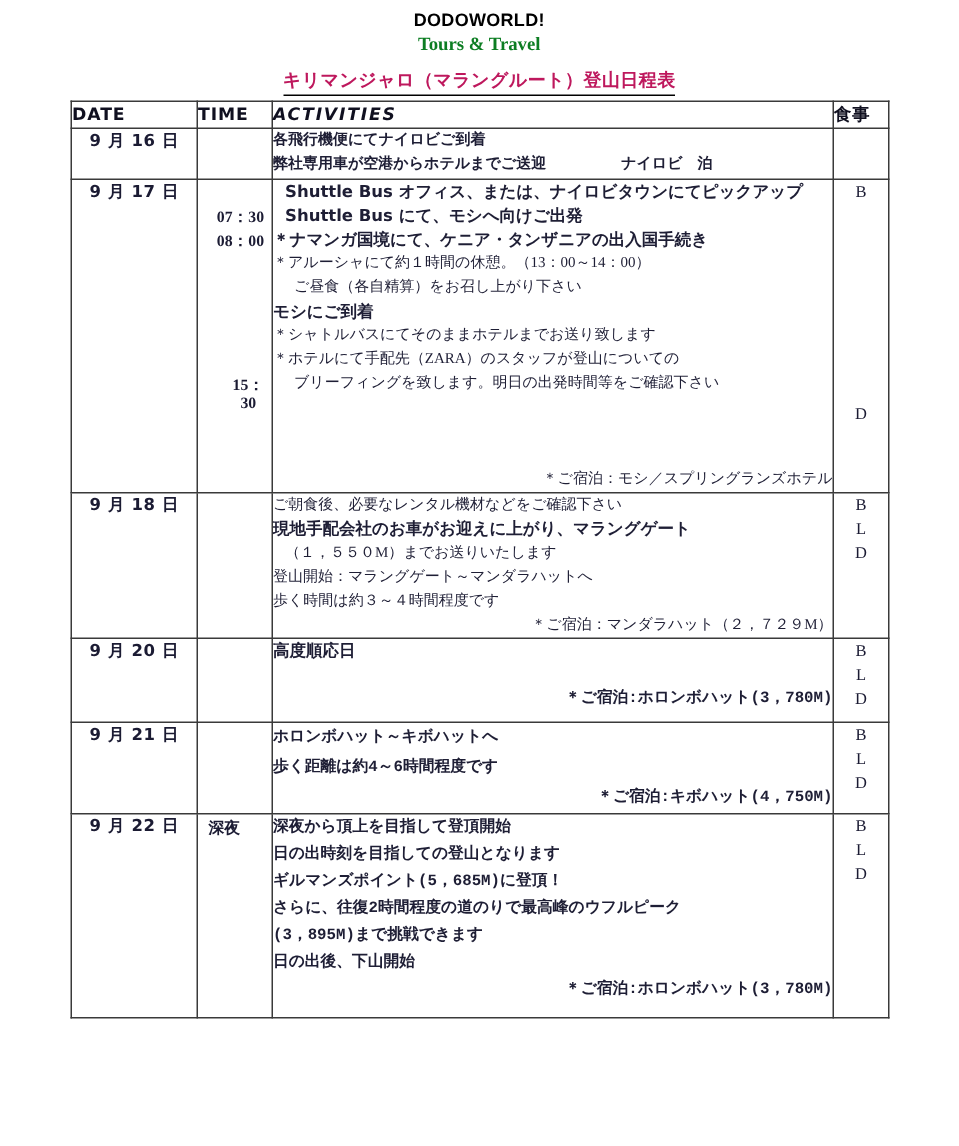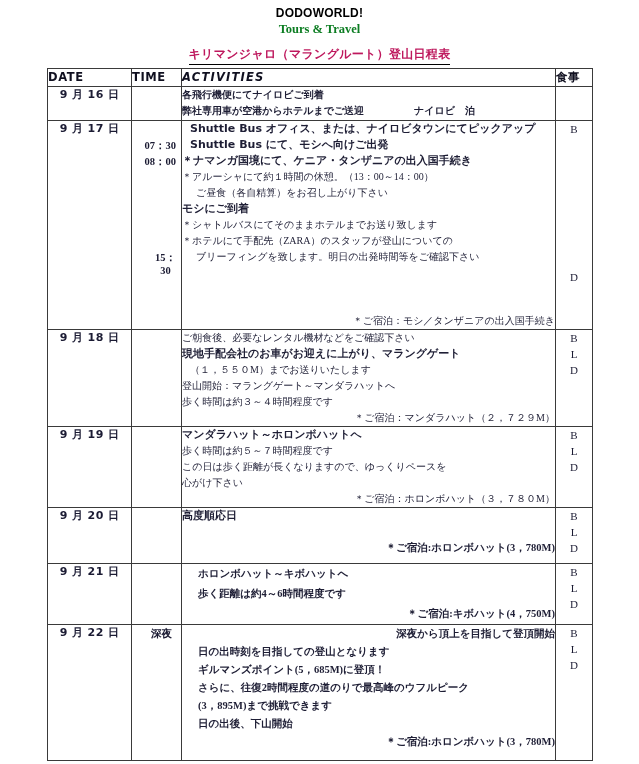--- a/index.html
+++ b/index.html
@@ -135,24 +135,23 @@
   }
   .ln.serif {
     font-family: "Liberation Serif", "DejaVu Serif", serif;
     font-size: 10px;
   }
   .ln.bold { font-weight: bold; }
   .ln.right { text-align: right; }
   .ln.ind   { padding-left: 14px; }
   .ln.ind2  { padding-left: 8px; }
   .ln.gothic {
-    font-family: Liberation Serif, serif;
+    font-family: Liberation Mono, monospace;
     font-weight: bold;
     font-size: 10.5px;
-    margin-left: 16px;
   }
   .spacer { height: 16px; }
 
   .abs { position: absolute; text-align: center; }
 </style>
 </head>
 <body>
 
 <div class="masthead">
   <div class="mh-line2">DODOWORLD!</div>
@@ -202,21 +201,21 @@
             <div class="ln bold bold">＊ナマンガ国境にて、ケニア・タンザニアの出入国手続き</div>
             <div class="ln serif">＊アルーシャにて約１時間の休憩。（13：00～14：00）</div>
             <div class="ln serif ind">ご昼食（各自精算）をお召し上がり下さい</div>
             <div class="ln bold bold">モシにご到着</div>
             <div class="ln serif">＊シャトルバスにてそのままホテルまでお送り致します</div>
             <div class="ln serif">＊ホテルにて手配先（ZARA）のスタッフが登山についての</div>
             <div class="ln serif ind">ブリーフィングを致します。明日の出発時間等をご確認下さい</div>
             <div class="spacer"></div>
             <div class="spacer"></div>
             <div class="spacer"></div>
-            <div class="ln serif right">＊ご宿泊：モシ／タンザニアの出入国手続き</div>
+            <div class="ln serif right">＊ご宿泊：モシ／スプリングランズホテル</div>
           </td>
           <td class="meal-cell">
             <div class="abs" style="left: 0px; right: 0px; text-align: center; top: 2px;">B</div>
             <div class="abs" style="left: 0px; right: 0px; text-align: center; top: 150px;">D</div>
           </td>
         </tr>
         <tr>
           <td class="date-cell" style="height: 86px;"><span>9 月 18 日</span></td>
           <td class="time-cell"></td>
           <td class="act-cell">
@@ -227,36 +226,20 @@
             <div class="ln serif">歩く時間は約３～４時間程度です</div>
             <div class="ln serif right">＊ご宿泊：マンダラハット（２，７２９M）</div>
           </td>
           <td class="meal-cell">
             <div class="abs" style="left: 0px; right: 0px; text-align: center; top: 2px;">B</div>
             <div class="abs" style="left: 0px; right: 0px; text-align: center; top: 18px;">L</div>
             <div class="abs" style="left: 0px; right: 0px; text-align: center; top: 34px;">D</div>
           </td>
         </tr>
         <tr>
-          <td class="date-cell" style="height: 72px;"><span>9 月 19 日</span></td>
-          <td class="time-cell"></td>
-          <td class="act-cell">
-            <div class="ln bold bold">マンダラハット～ホロンボハットへ</div>
-            <div class="ln serif">歩く時間は約５～７時間程度です</div>
-            <div class="ln serif">この日は歩く距離が長くなりますので、ゆっくりペースを</div>
-            <div class="ln serif">心がけ下さい</div>
-            <div class="ln serif right">＊ご宿泊：ホロンボハット（３，７８０M）</div>
-          </td>
-          <td class="meal-cell">
-            <div class="abs" style="left: 0px; right: 0px; text-align: center; top: 2px;">B</div>
-            <div class="abs" style="left: 0px; right: 0px; text-align: center; top: 18px;">L</div>
-            <div class="abs" style="left: 0px; right: 0px; text-align: center; top: 34px;">D</div>
-          </td>
-        </tr>
-        <tr>
           <td class="date-cell" style="height: 55px;"><span>9 月 20 日</span></td>
           <td class="time-cell"></td>
           <td class="act-cell">
             <div class="ln bold bold">高度順応日</div>
             <div class="spacer"></div>
             <div class="ln gothic bold right">＊ご宿泊:ホロンボハット(3，780M)</div>
           </td>
           <td class="meal-cell">
             <div class="abs" style="left: 0px; right: 0px; text-align: center; top: 2px;">B</div>
             <div class="abs" style="left: 0px; right: 0px; text-align: center; top: 18px;">L</div>
@@ -273,24 +256,24 @@
           </td>
           <td class="meal-cell">
             <div class="abs" style="left: 0px; right: 0px; text-align: center; top: 2px;">B</div>
             <div class="abs" style="left: 0px; right: 0px; text-align: center; top: 18px;">L</div>
             <div class="abs" style="left: 0px; right: 0px; text-align: center; top: 34px;">D</div>
           </td>
         </tr>
         <tr>
           <td class="date-cell" style="height: 135px;"><span>9 月 22 日</span></td>
           <td class="time-cell">
-            <div class="abs" style="right: 9px; top: 2px;">深夜</div>
-          </td>
-          <td class="act-cell">
-            <div class="ln gothic bold" style="line-height: 18px; text-align: right;">深夜から頂上を目指して登頂開始</div>
+            <div class="abs" style="right: 21px; top: 2px;">深夜</div>
+          </td>
+          <td class="act-cell">
+            <div class="ln gothic bold" style="line-height: 18px;">深夜から頂上を目指して登頂開始</div>
             <div class="ln gothic bold" style="line-height: 18px;">日の出時刻を目指しての登山となります</div>
             <div class="ln gothic bold" style="line-height: 18px;">ギルマンズポイント(5，685M)に登頂！</div>
             <div class="ln gothic bold" style="line-height: 18px;">さらに、往復2時間程度の道のりで最高峰のウフルピーク</div>
             <div class="ln gothic bold" style="line-height: 18px;">(3，895M)まで挑戦できます</div>
             <div class="ln gothic bold" style="line-height: 18px;">日の出後、下山開始</div>
             <div class="ln gothic bold right" style="line-height: 18px;">＊ご宿泊:ホロンボハット(3，780M)</div>
           </td>
           <td class="meal-cell">
             <div class="abs" style="left: 0px; right: 0px; text-align: center; top: 2px;">B</div>
             <div class="abs" style="left: 0px; right: 0px; text-align: center; top: 18px;">L</div>

